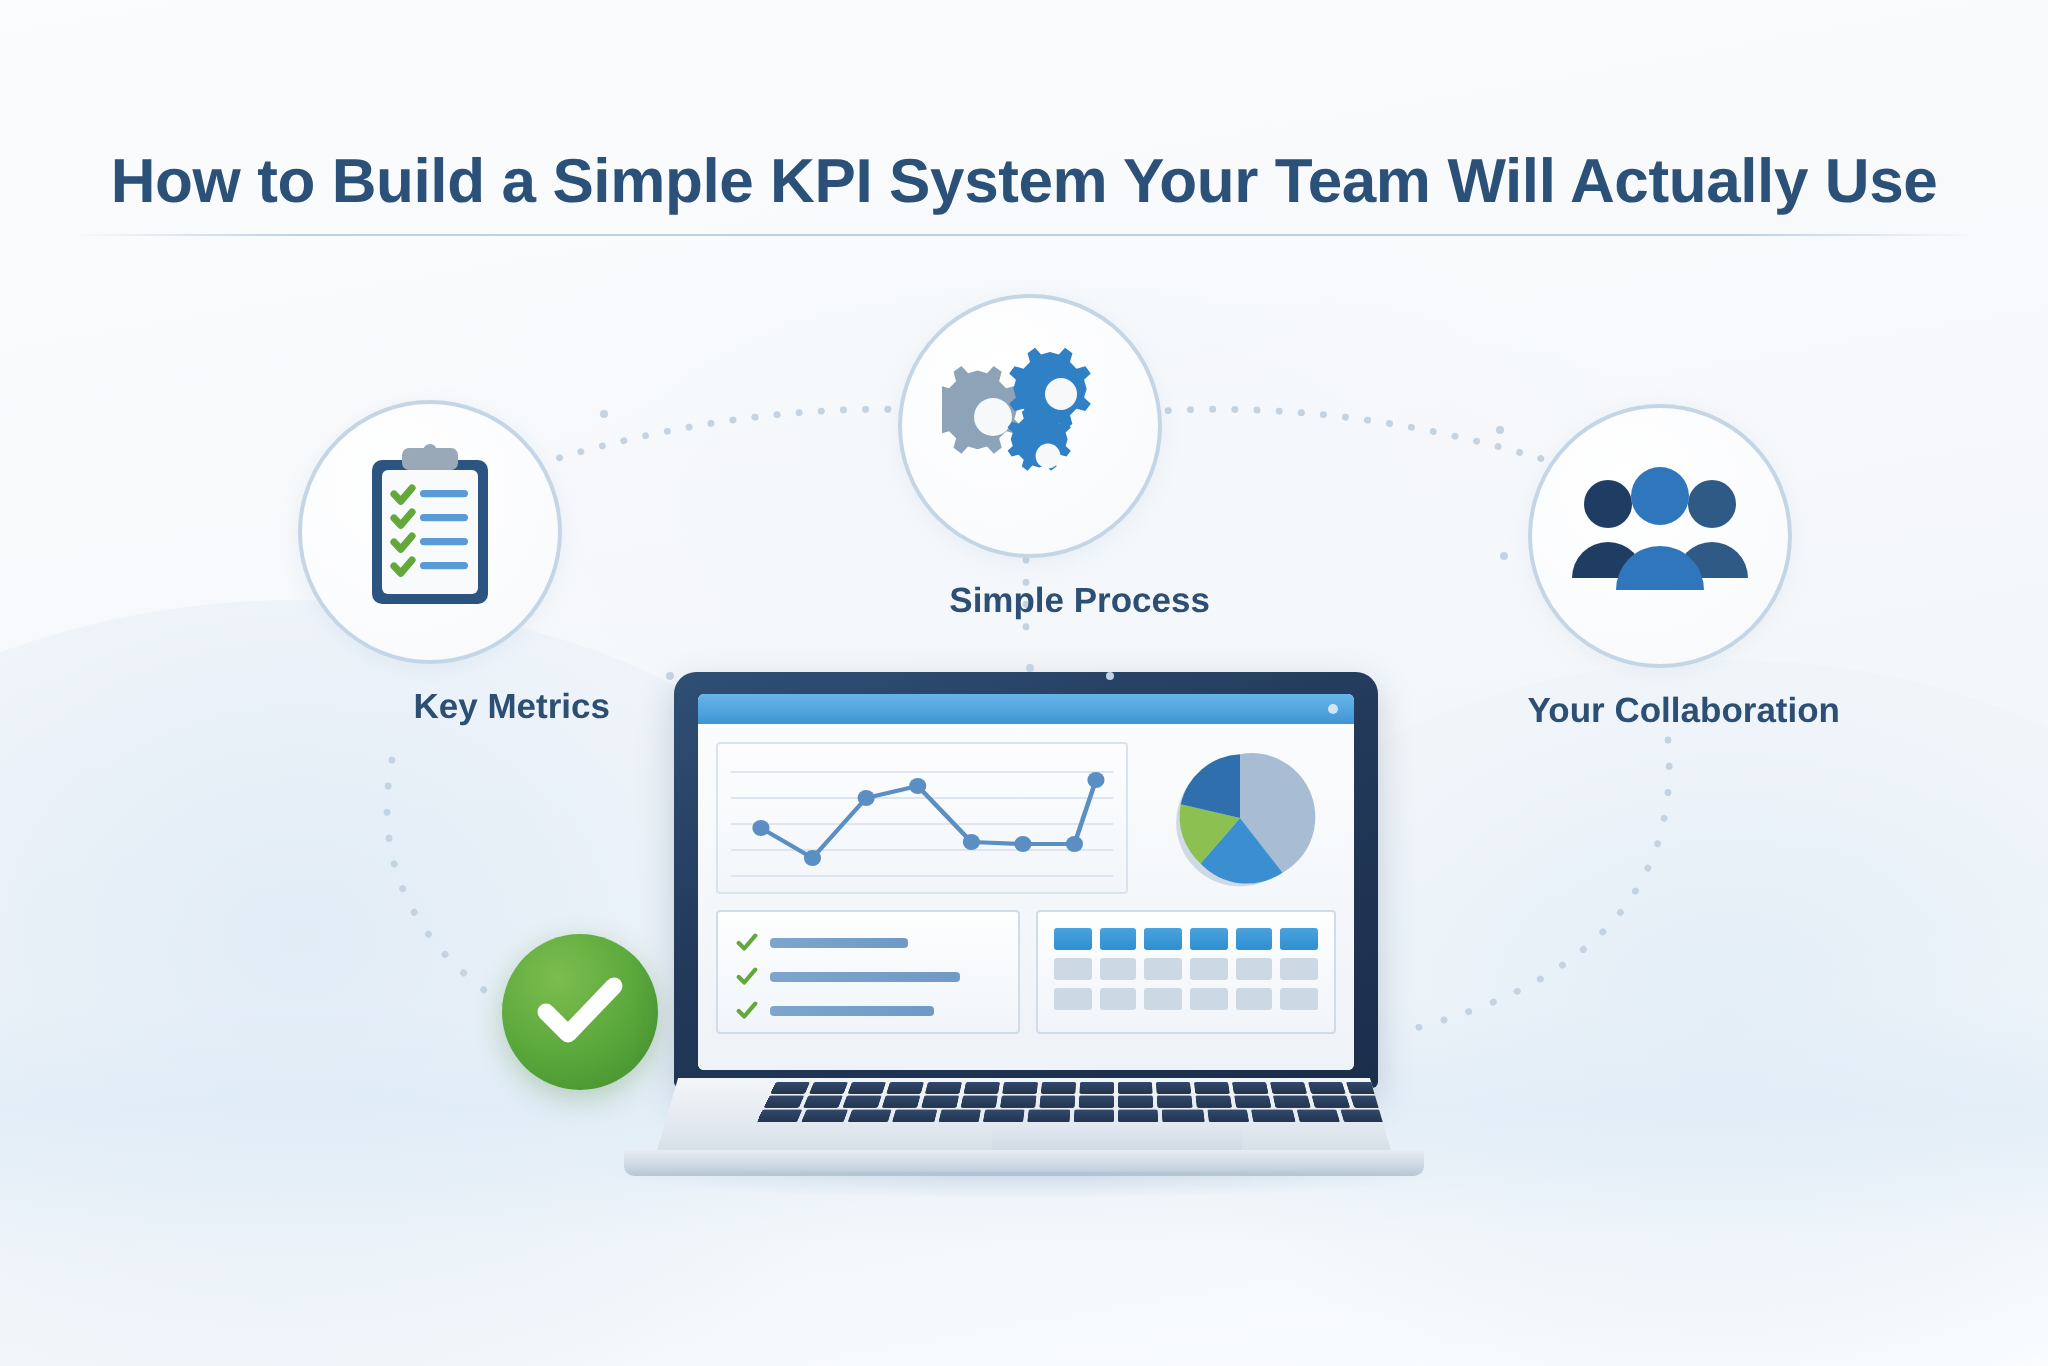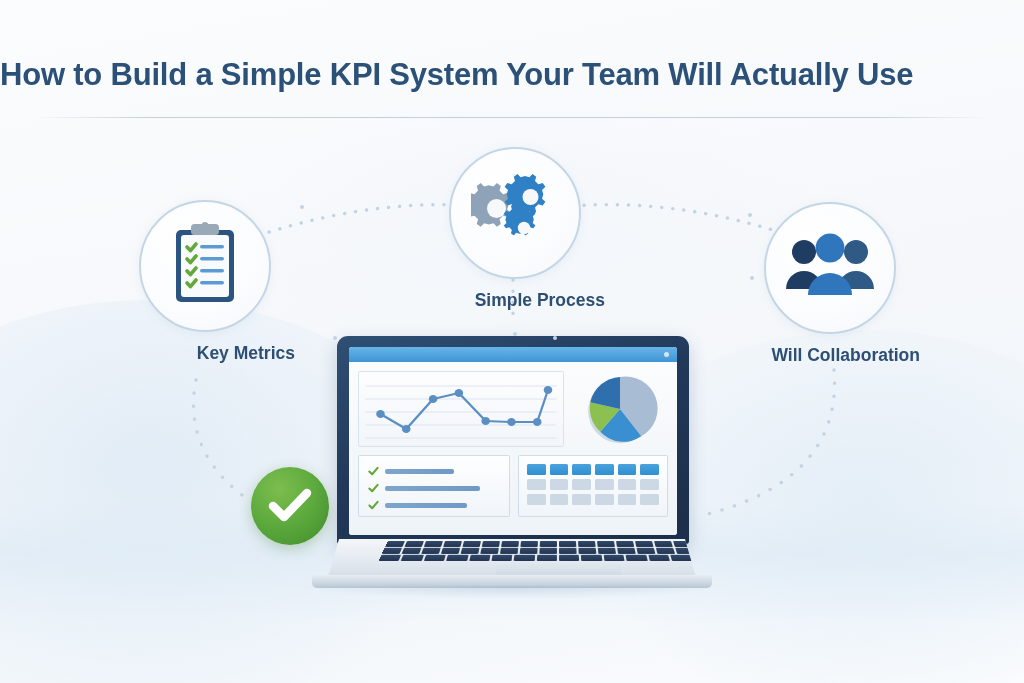--- a/index.html
+++ b/index.html
@@ -43,21 +43,22 @@
   .ground {
     position: absolute;
     left: 0; right: 0; top: 500px; height: 120px;
     background: linear-gradient(180deg, rgba(226,238,248,0) 0%, rgba(219,233,245,0.55) 45%, rgba(236,244,250,0.15) 100%);
     pointer-events: none;
   }
 
   
   #title-block {
     position: absolute;
-    left: 0; right: 0; top: 56px;
+    left: 0; right: 0; top: 72px;
+    text-align: center;
   }
   #page-title {
     font-size: 31px;
     font-weight: bold;
     color: #2c5178;
     letter-spacing: -0.2px;
     line-height: 1.2;
     white-space: nowrap;
   }
   #title-rule {
@@ -93,21 +94,21 @@
     align-items: center;
     justify-content: center;
   }
   .feature-label {
     margin-top: 11px;
     font-size: 17.5px;
     font-weight: bold;
     color: #2d4f73;
     line-height: 1.22;
   }
-  #feature-key-metrics   { left: 115px; top: 200px; }
+  #feature-key-metrics   { left: 125px; top: 200px; }
   #feature-simple-process{ left: 425px; top: 147px; }
   #feature-team-collab   { left: 740px; top: 202px; }
 
   
   #success-badge {
     position: absolute;
     left: 251px;
     top: 467px;
     width: 78px;
     height: 78px;
@@ -337,21 +338,21 @@
             <circle cx="70" cy="19" r="12"></circle>
             <path d="M52 56 a18 18 0 0 1 36 0 z"></path>
           </g>
           <g fill="#2f76bd">
             <circle cx="44" cy="15" r="14.5"></circle>
             <path d="M22 62 a22 22 0 0 1 44 0 z"></path>
           </g>
         </svg>
       </span>
     </div>
-    <div class="feature-label">Will Collaboration</div>
+    <div class="feature-label">Your Collaboration</div>
   </div>
 
   <div id="success-badge">
     <svg width="46" height="40" viewBox="0 0 46 40">
       <path d="M6 20 L17 31 L40 7" fill="none" stroke="#ffffff" stroke-width="8.5" stroke-linecap="round" stroke-linejoin="round"></path>
     </svg>
   </div>
 
   <div id="laptop">
 

